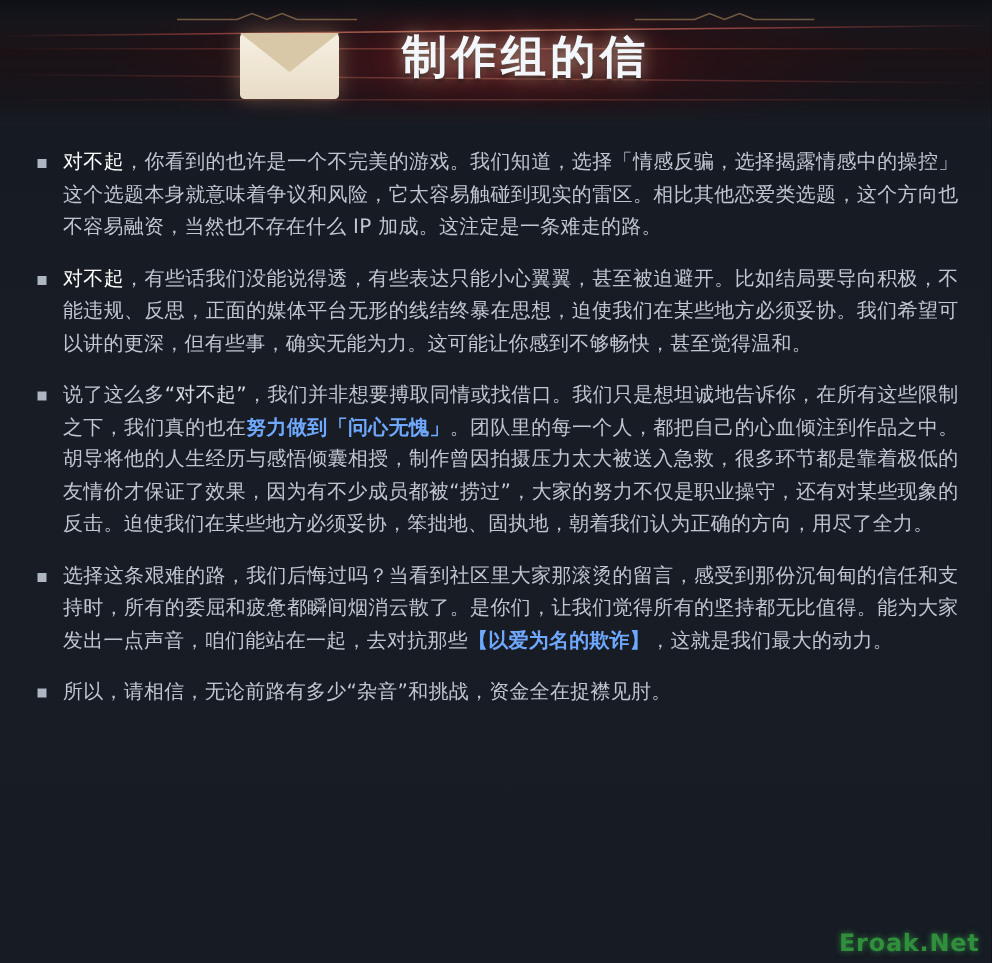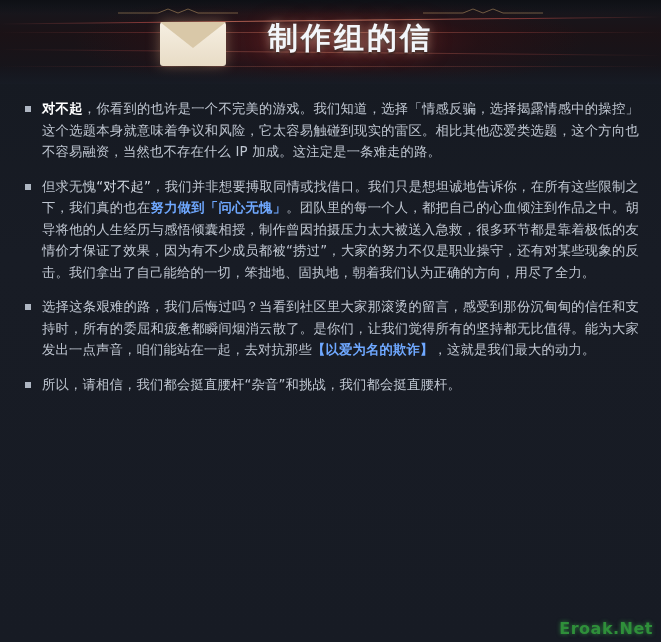--- a/index.html
+++ b/index.html
@@ -126,21 +126,21 @@
     content: "";
     position: absolute;
     left: 3px;
     top: 8px;
     width: 6px;
     height: 6px;
     background: #aeb6c2;
   }
   .lead {
     color: #ffffff;
-    font-weight: bold;
+    font-weight: normal;
   }
   .hl-blue {
     color: #6fa8ff;
     font-weight: bold;
   }
   .hl-quote {
     color: #d7dde6;
   }
   .final {
     color: #ffffff;
@@ -188,31 +188,34 @@
   </div>
 
   <div class="content">
     <ul class="list">
 
       <li>
         <span class="lead">对不起</span><span>，你看到的也许是一个不完美的游戏。我们知道，选择「情感反骗，选择揭露情感中的操控」这个选题本身就意味着争议和风险，它太容易触碰到现实的雷区。相比其他恋爱类选题，这个方向也不容易融资，当然也不存在什么 IP 加成。这注定是一条难走的路。</span>
       </li>
 
 
-
-      <li>
-        <span>但求无愧</span><span class="hl-quote">“对不起”</span><span>，我们并非想要搏取同情或找借口。我们只是想坦诚地告诉你，在所有这些限制之下，我们真的也在</span><span class="hl-blue">努力做到「问心无愧」</span><span>。团队里的每一个人，都把自己的心血倾注到作品之中。胡导将他的人生经历与感悟倾囊相授，制作曾因拍摄压力太大被送入急救，很多环节都是靠着极低的友情价才保证了效果，因为有不少成员都被“捞过”，大家的努力不仅是职业操守，还有对某些现象的反击。我们拿出了自己能给的一切，笨拙地、固执地，朝着我们认为正确的方向，用尽了全力。</span>
+      <li>
+        <span class="lead">对不起</span><span>，有些话我们没能说得透，有些表达只能小心翼翼，甚至被迫避开。比如结局要导向积极，不能违规、反思，正面的媒体平台无形的线结终暴在思想，迫使我们在某些地方必须妥协。我们希望可以讲的更深，但有些事，确实无能为力。这可能让你感到不够畅快，甚至觉得温和。</span>
+      </li>
+
+      <li>
+        <span>说了这么多</span><span class="hl-quote">“对不起”</span><span>，我们并非想要搏取同情或找借口。我们只是想坦诚地告诉你，在所有这些限制之下，我们真的也在</span><span class="hl-blue">努力做到「问心无愧」</span><span>。团队里的每一个人，都把自己的心血倾注到作品之中。胡导将他的人生经历与感悟倾囊相授，制作曾因拍摄压力太大被送入急救，很多环节都是靠着极低的友情价才保证了效果，因为有不少成员都被“捞过”，大家的努力不仅是职业操守，还有对某些现象的反击。迫使我们在某些地方必须妥协，笨拙地、固执地，朝着我们认为正确的方向，用尽了全力。</span>
       </li>
 
       <li>
         <span>选择这条艰难的路，我们后悔过吗？当看到社区里大家那滚烫的留言，感受到那份沉甸甸的信任和支持时，所有的委屈和疲惫都瞬间烟消云散了。是你们，让我们觉得所有的坚持都无比值得。能为大家发出一点声音，咱们能站在一起，去对抗那些</span><span class="hl-blue">【以爱为名的欺诈】</span><span>，这就是我们最大的动力。</span>
       </li>
 
       <li>
-        <span>所以，请相信，我们都会挺直腰杆“杂音”和挑战，我们都会挺直腰杆。</span>
+        <span>所以，请相信，无论前路有多少“杂音”和挑战，资金全在捉襟见肘。</span>
       </li>
 
 
     </ul>
   </div>
 
   <div class="watermark">Eroak.Net</div>
 </div>
 
 </body></html>

